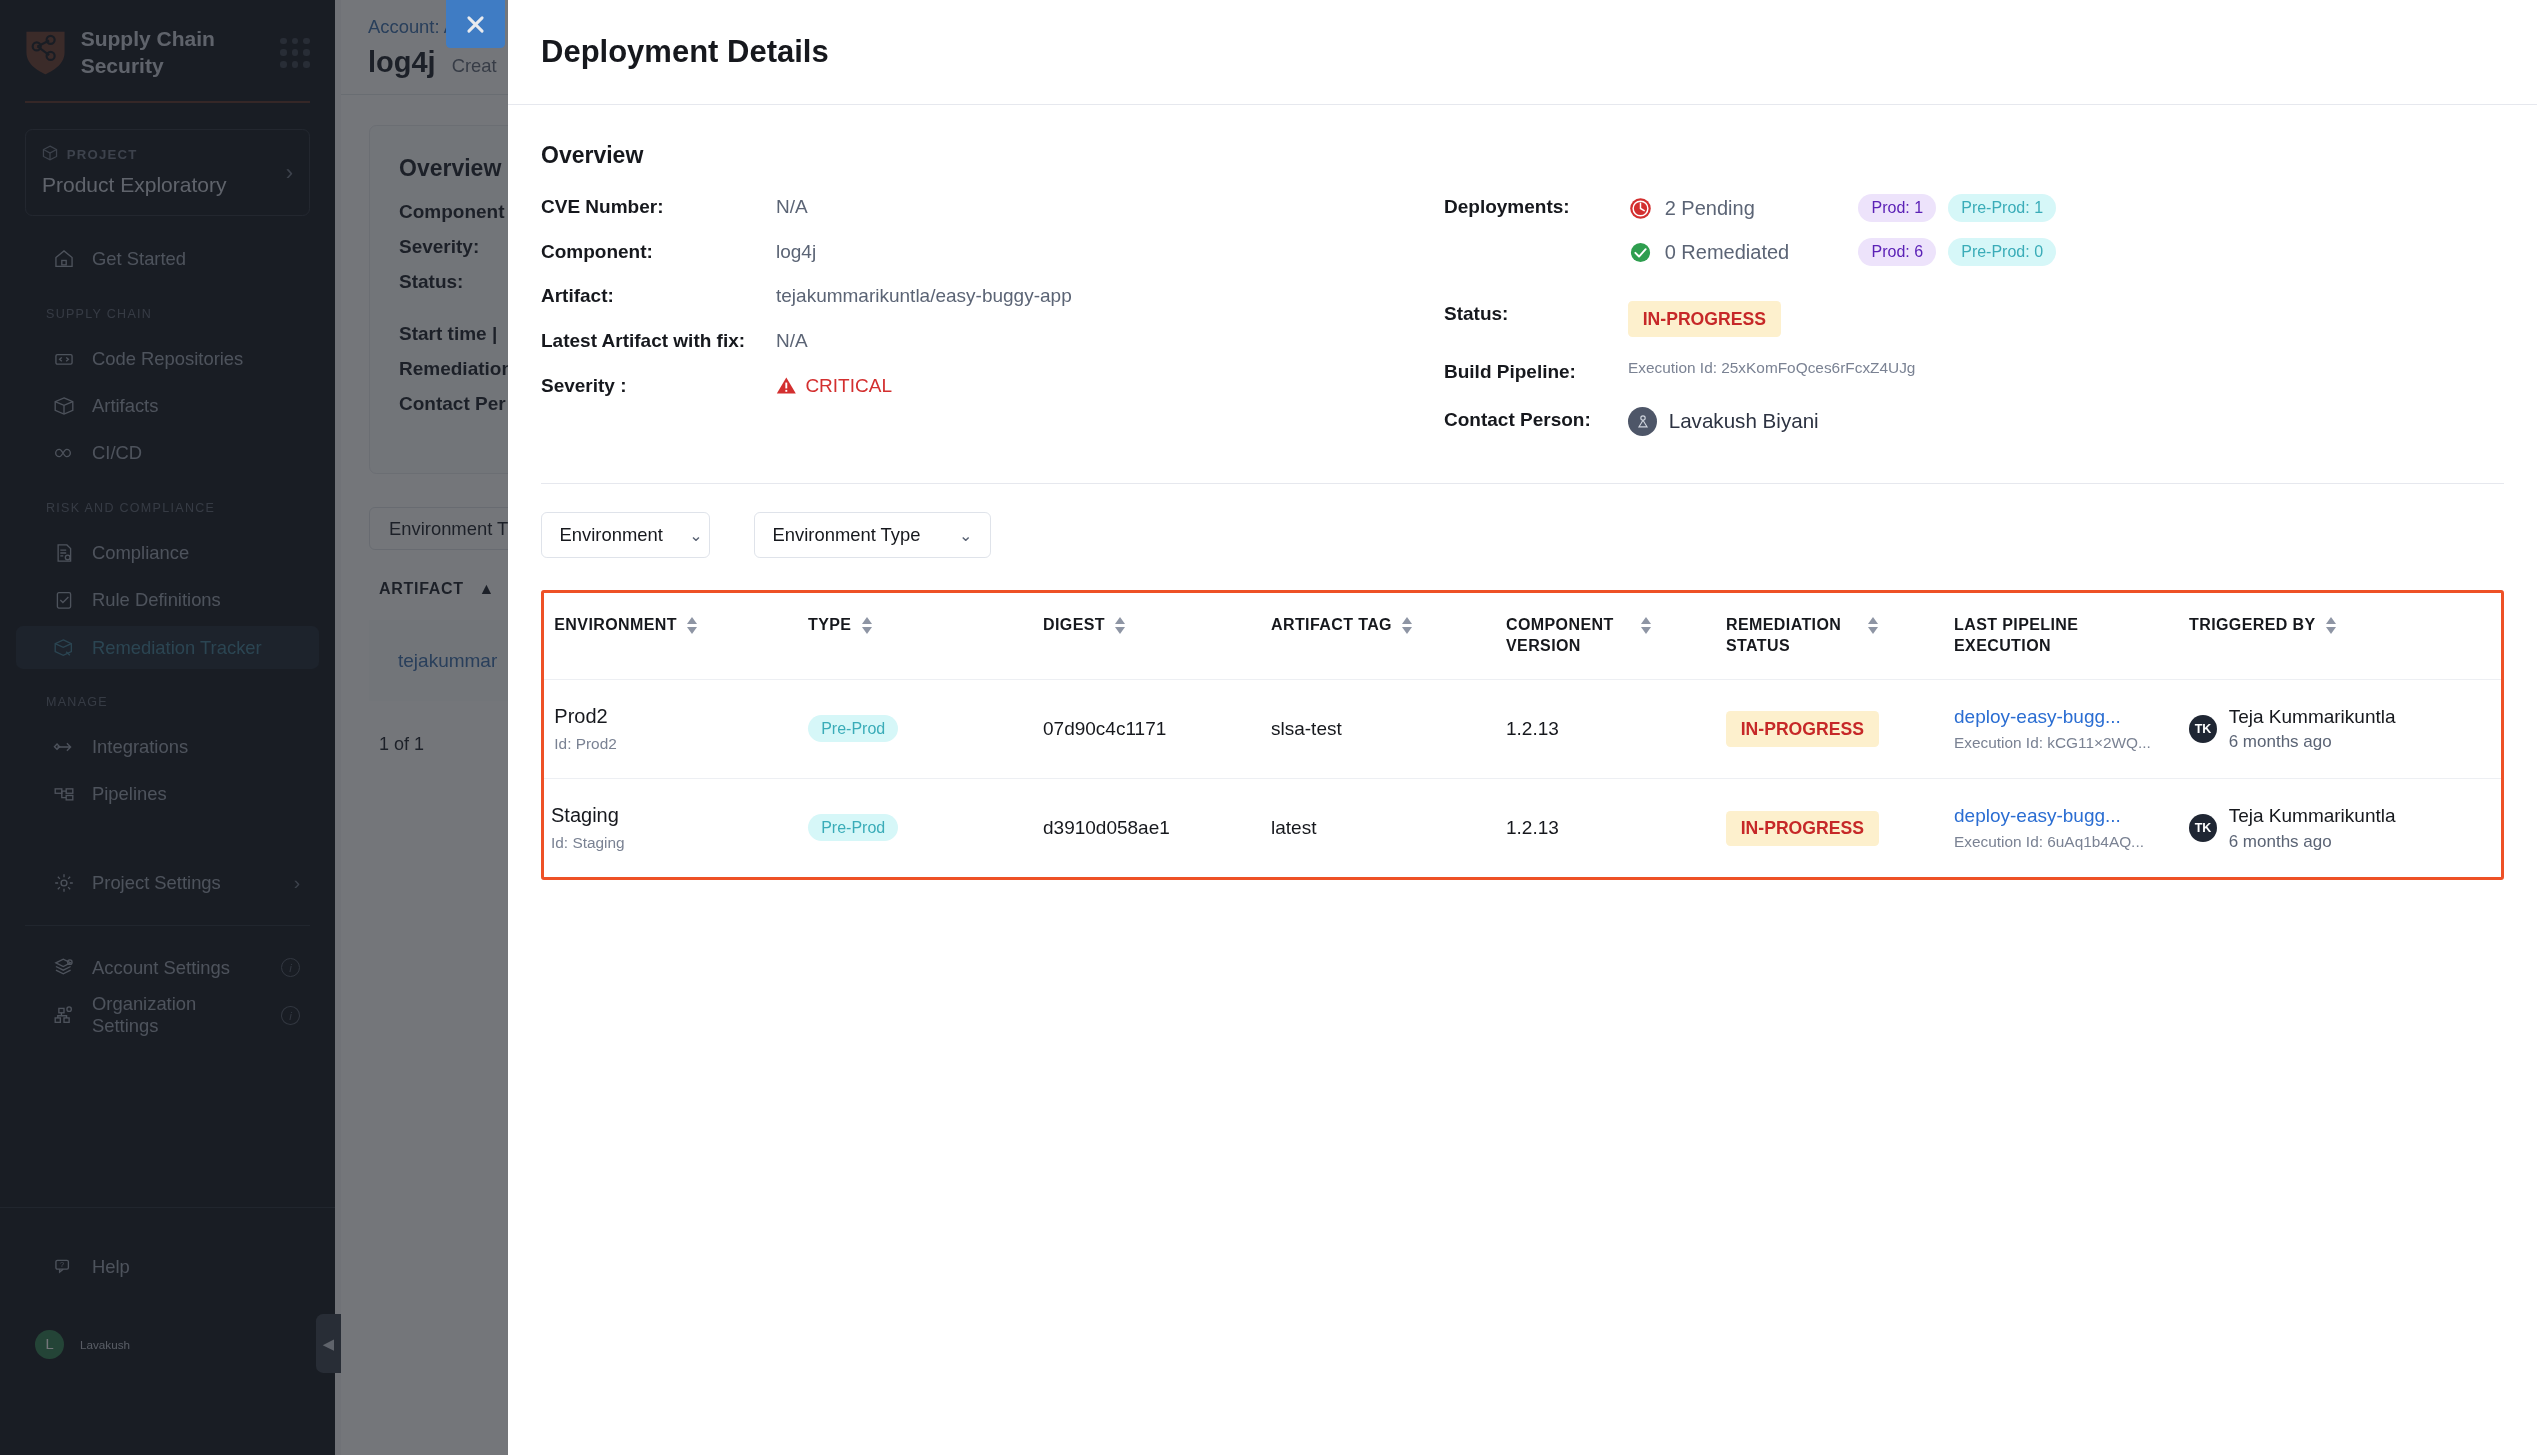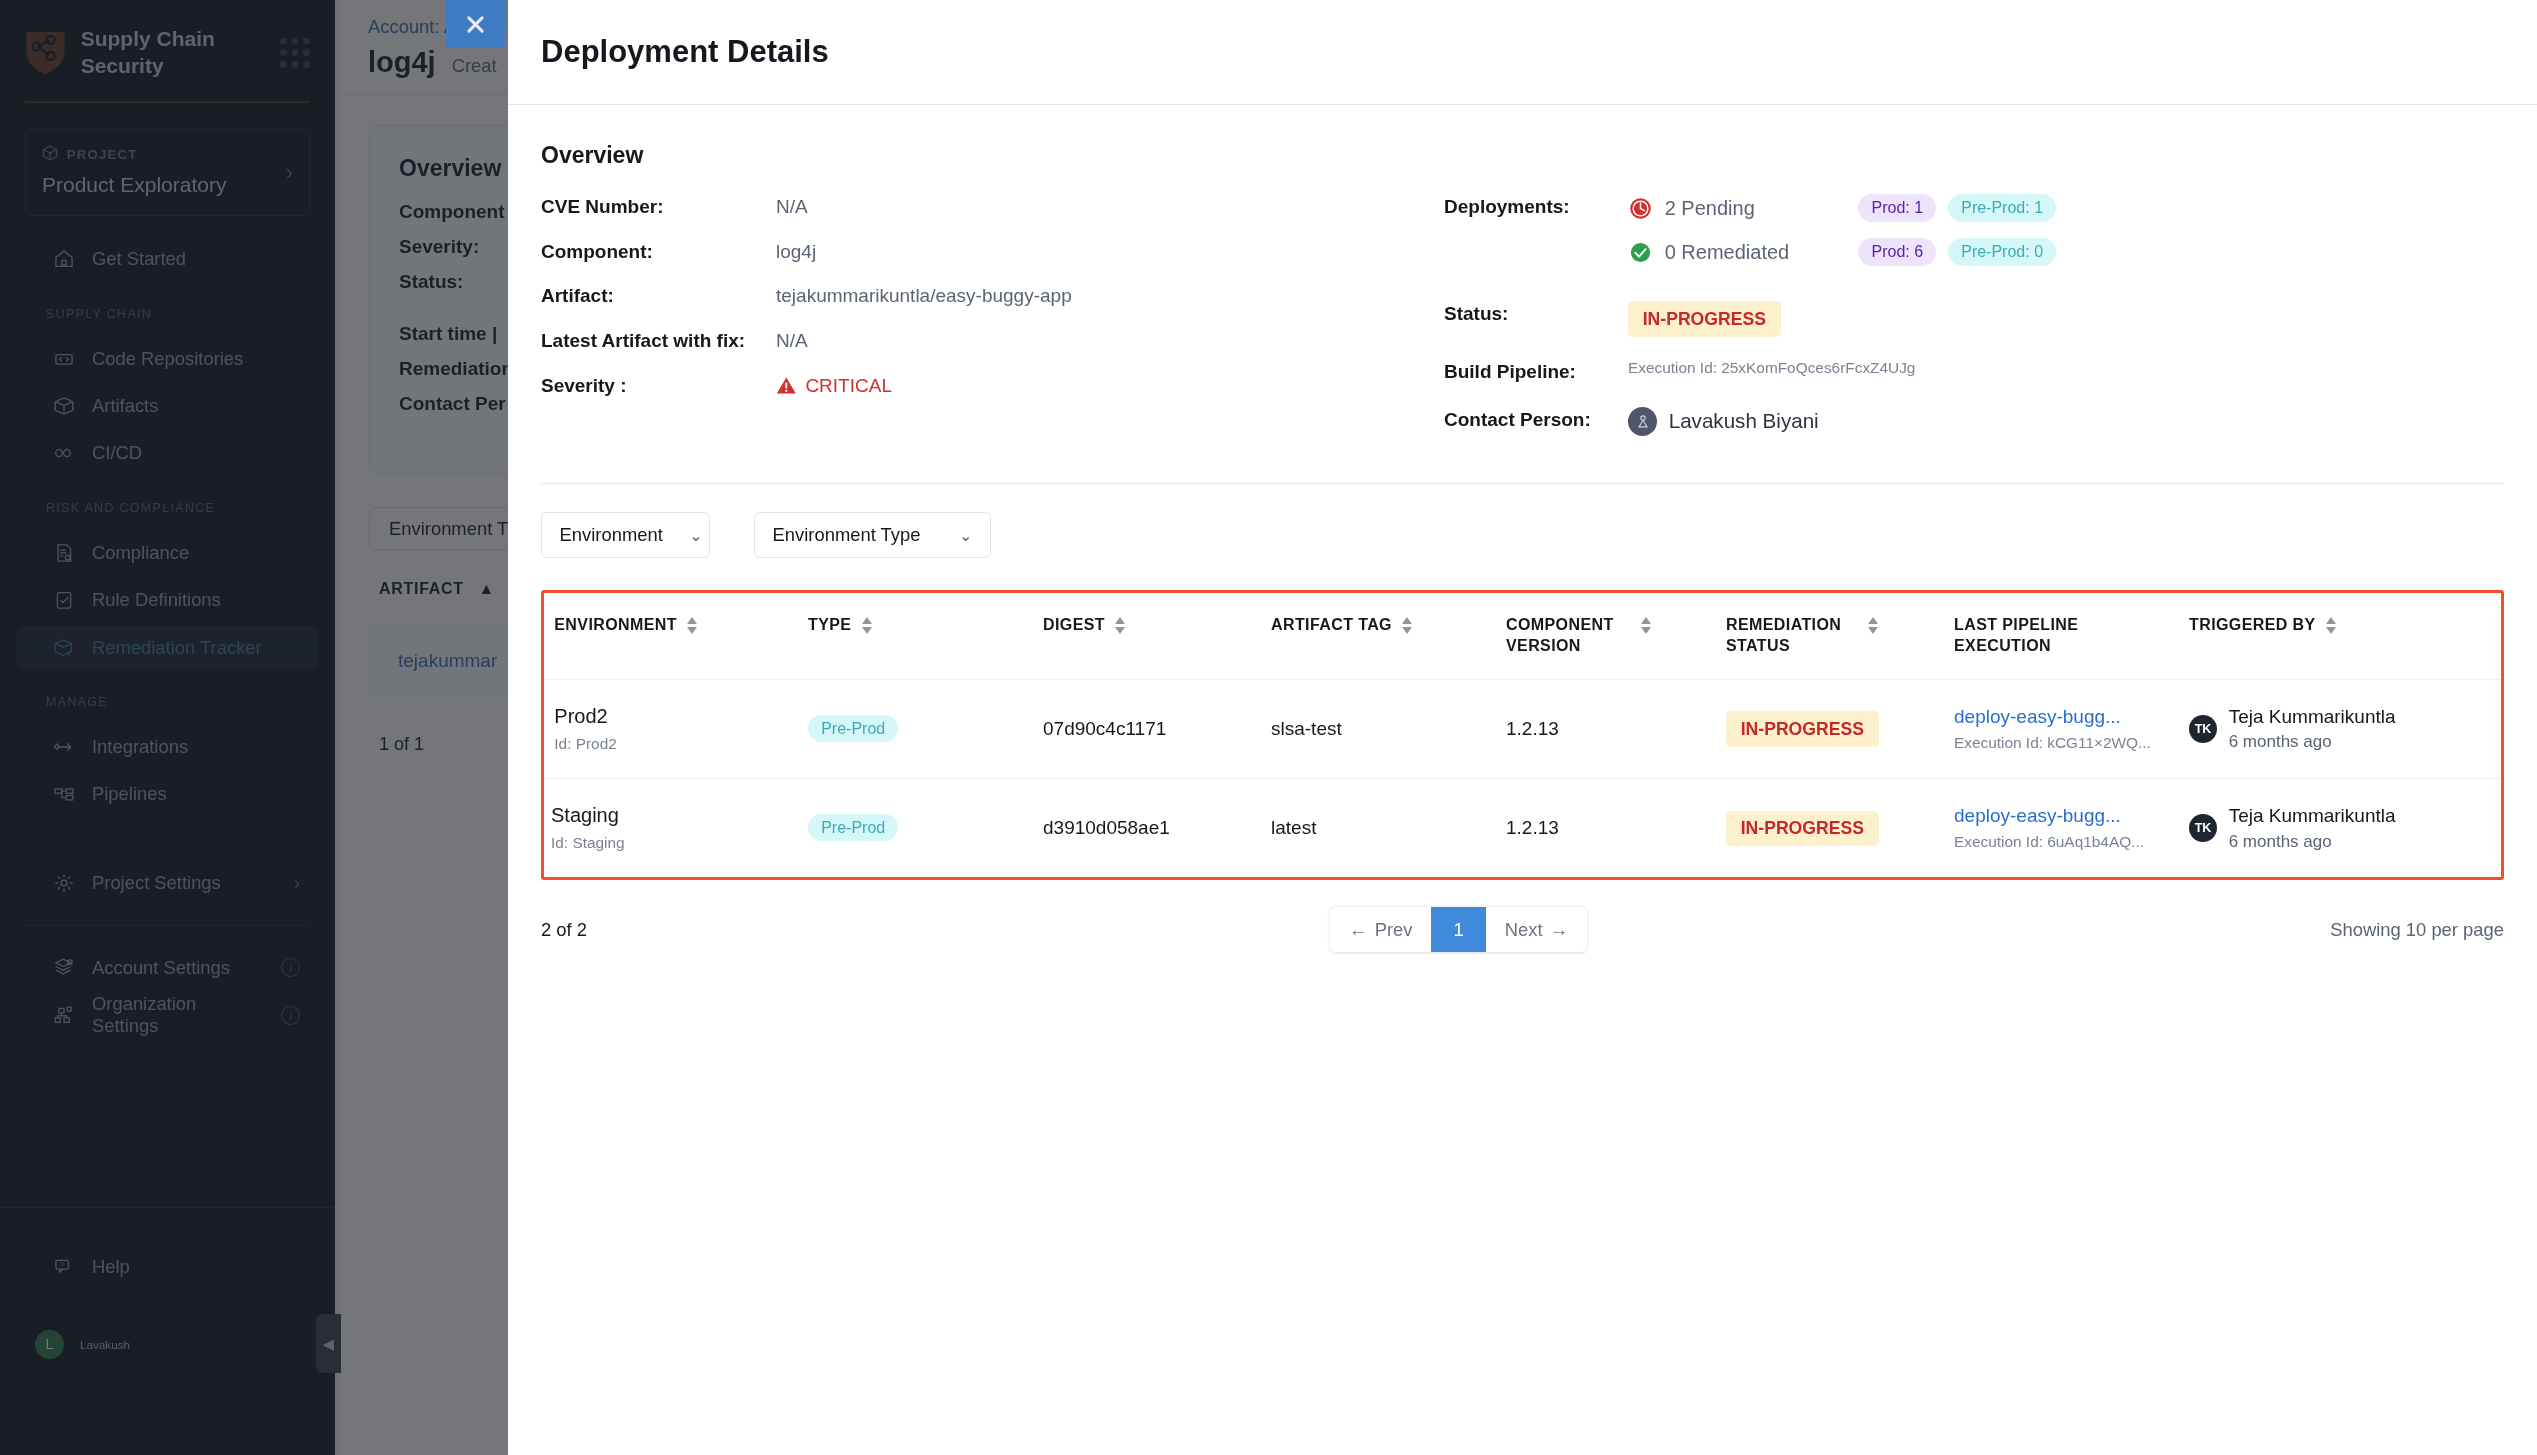--- a/index.html
+++ b/index.html
@@ -662,32 +662,17 @@
                     <div class="trig-name">Teja Kummarikuntla</div>
                     <div class="trig-time">6 months ago</div>
                   </span>
                 </div>
               </td>
             </tr>
           </tbody>
         </table>
       </div>
 
-      <div class="pager">
-        <div class="pg-count">2 of 2</div>
-        <div class="pg-mid">
-          <div class="pg-btn">
-            <span>←</span>
-            <span>Prev</span>
-          </div>
-          <div class="pg-num">1</div>
-          <div class="pg-btn">
-            <span>Next</span>
-            <span>→</span>
-          </div>
-        </div>
-        <div class="pg-right">Showing 10 per page</div>
-      </div>
 
     </div>
   </div>
 </div>
 
 
 </body></html>

